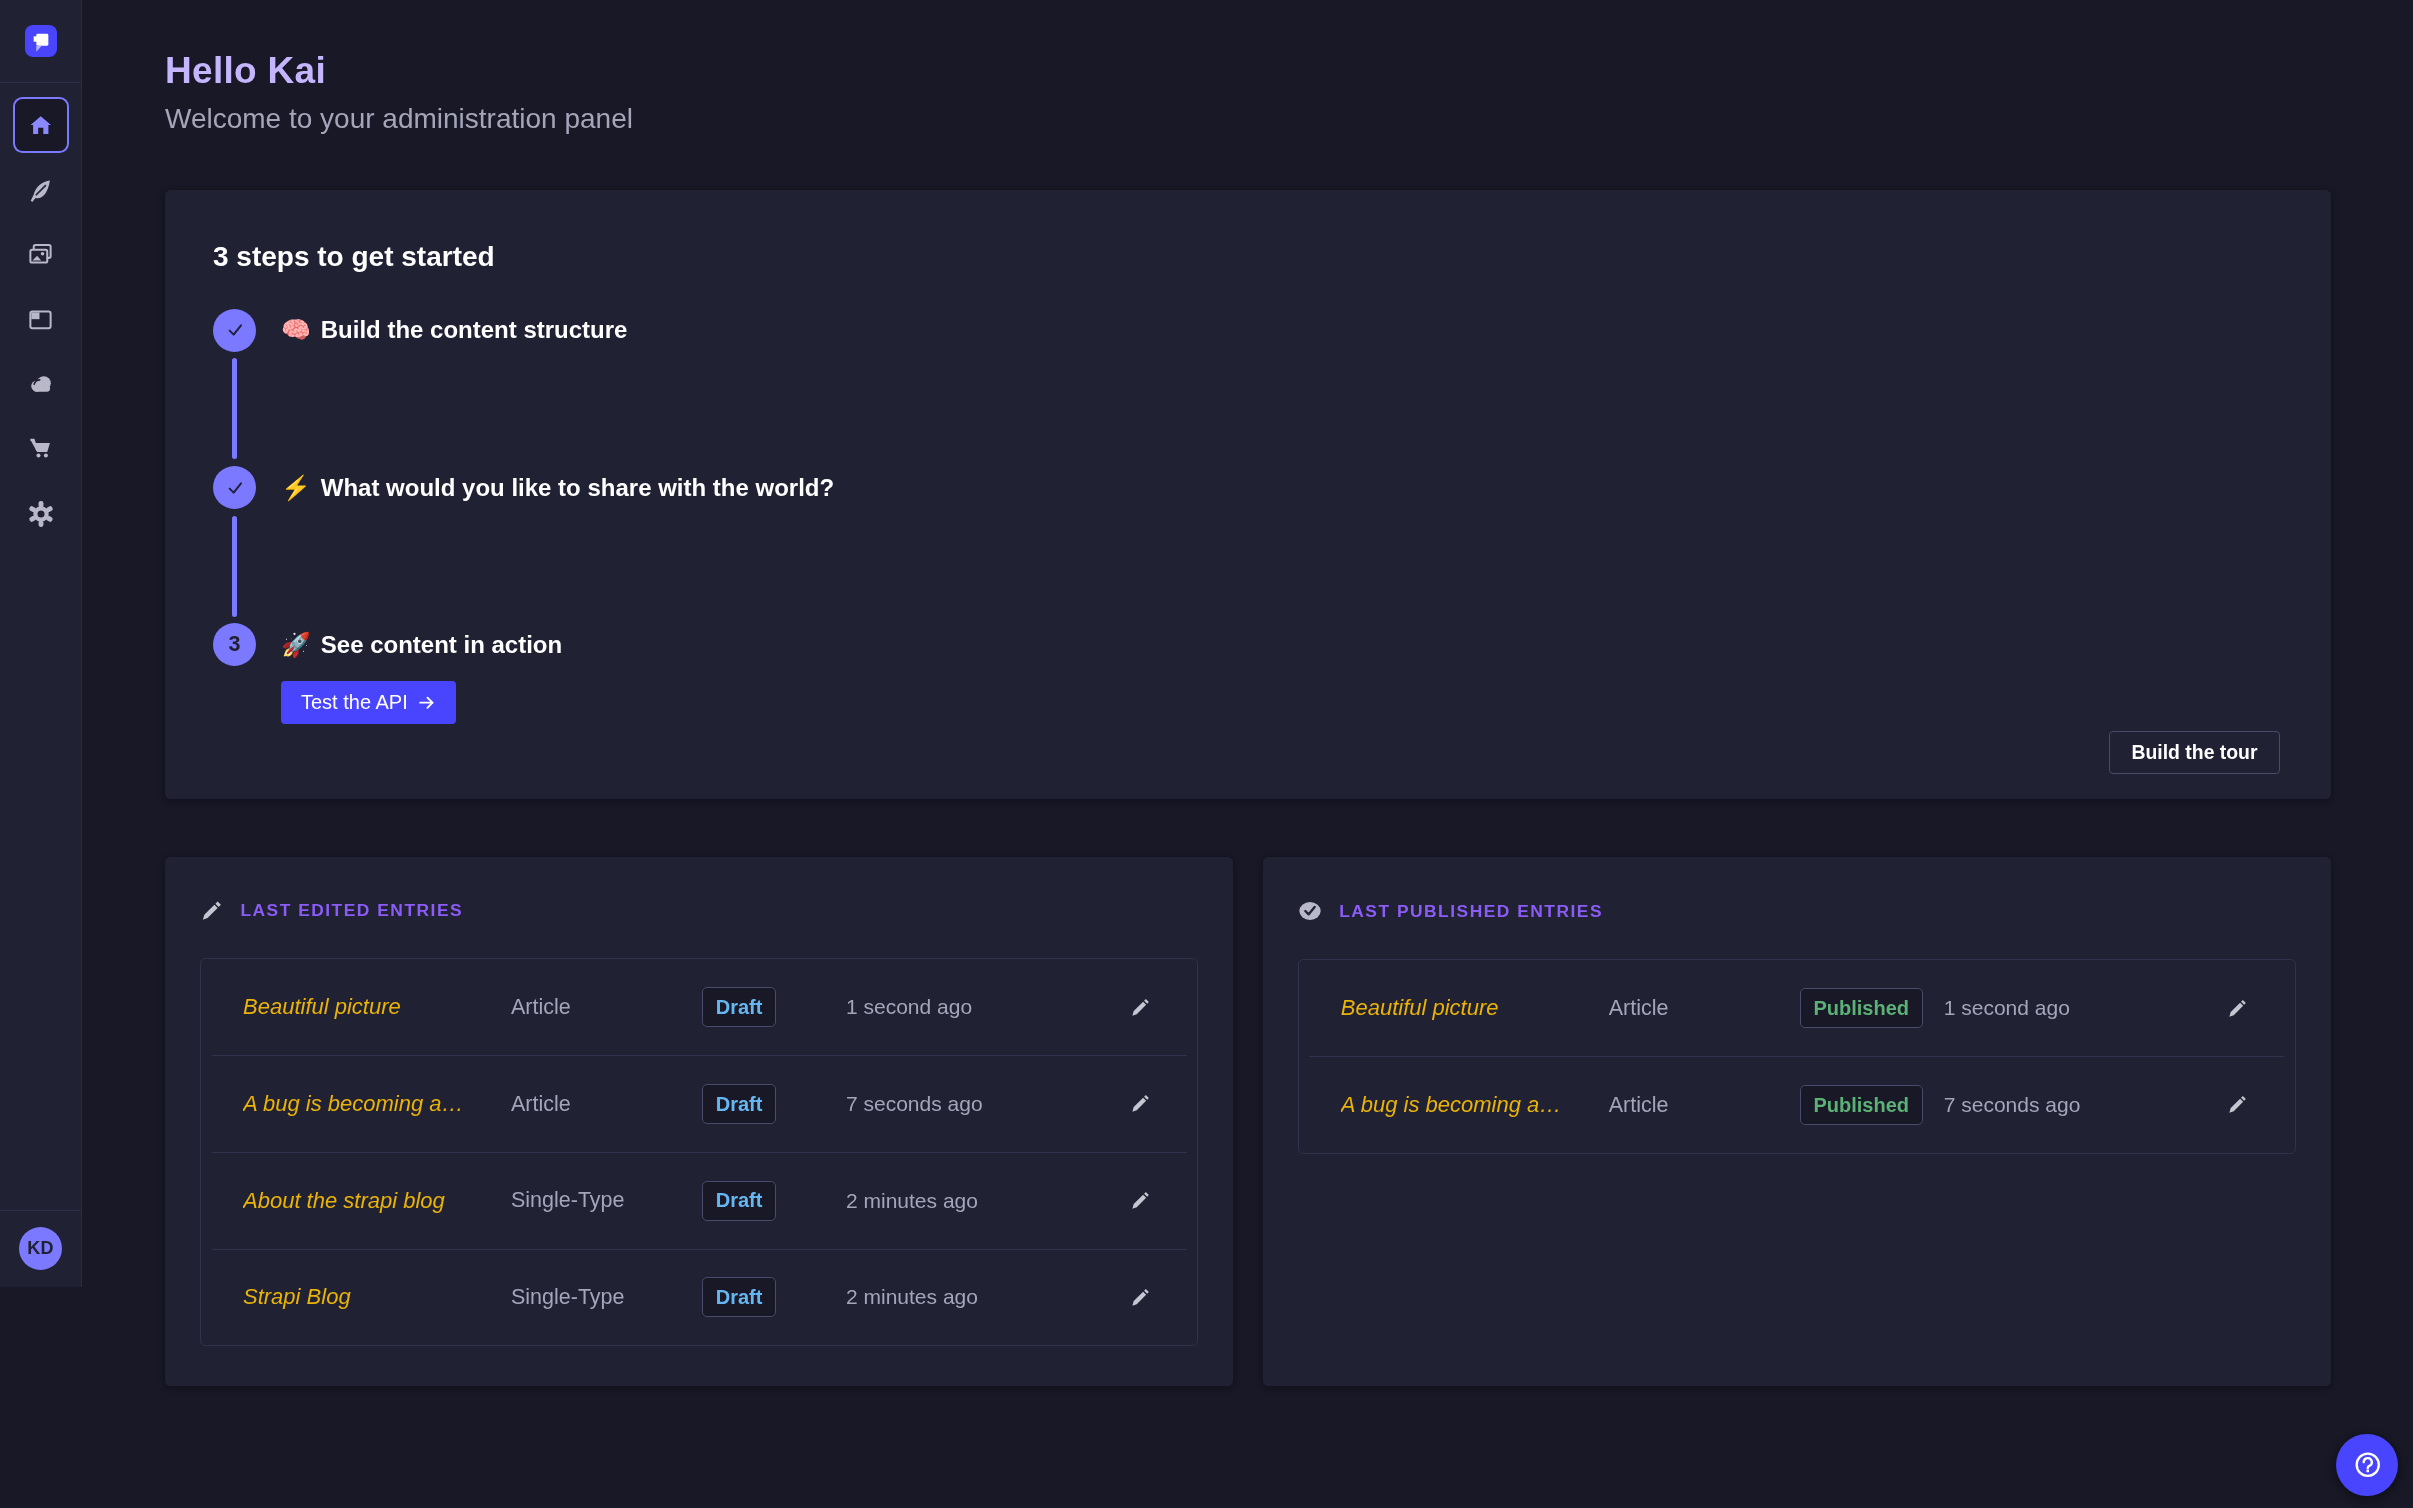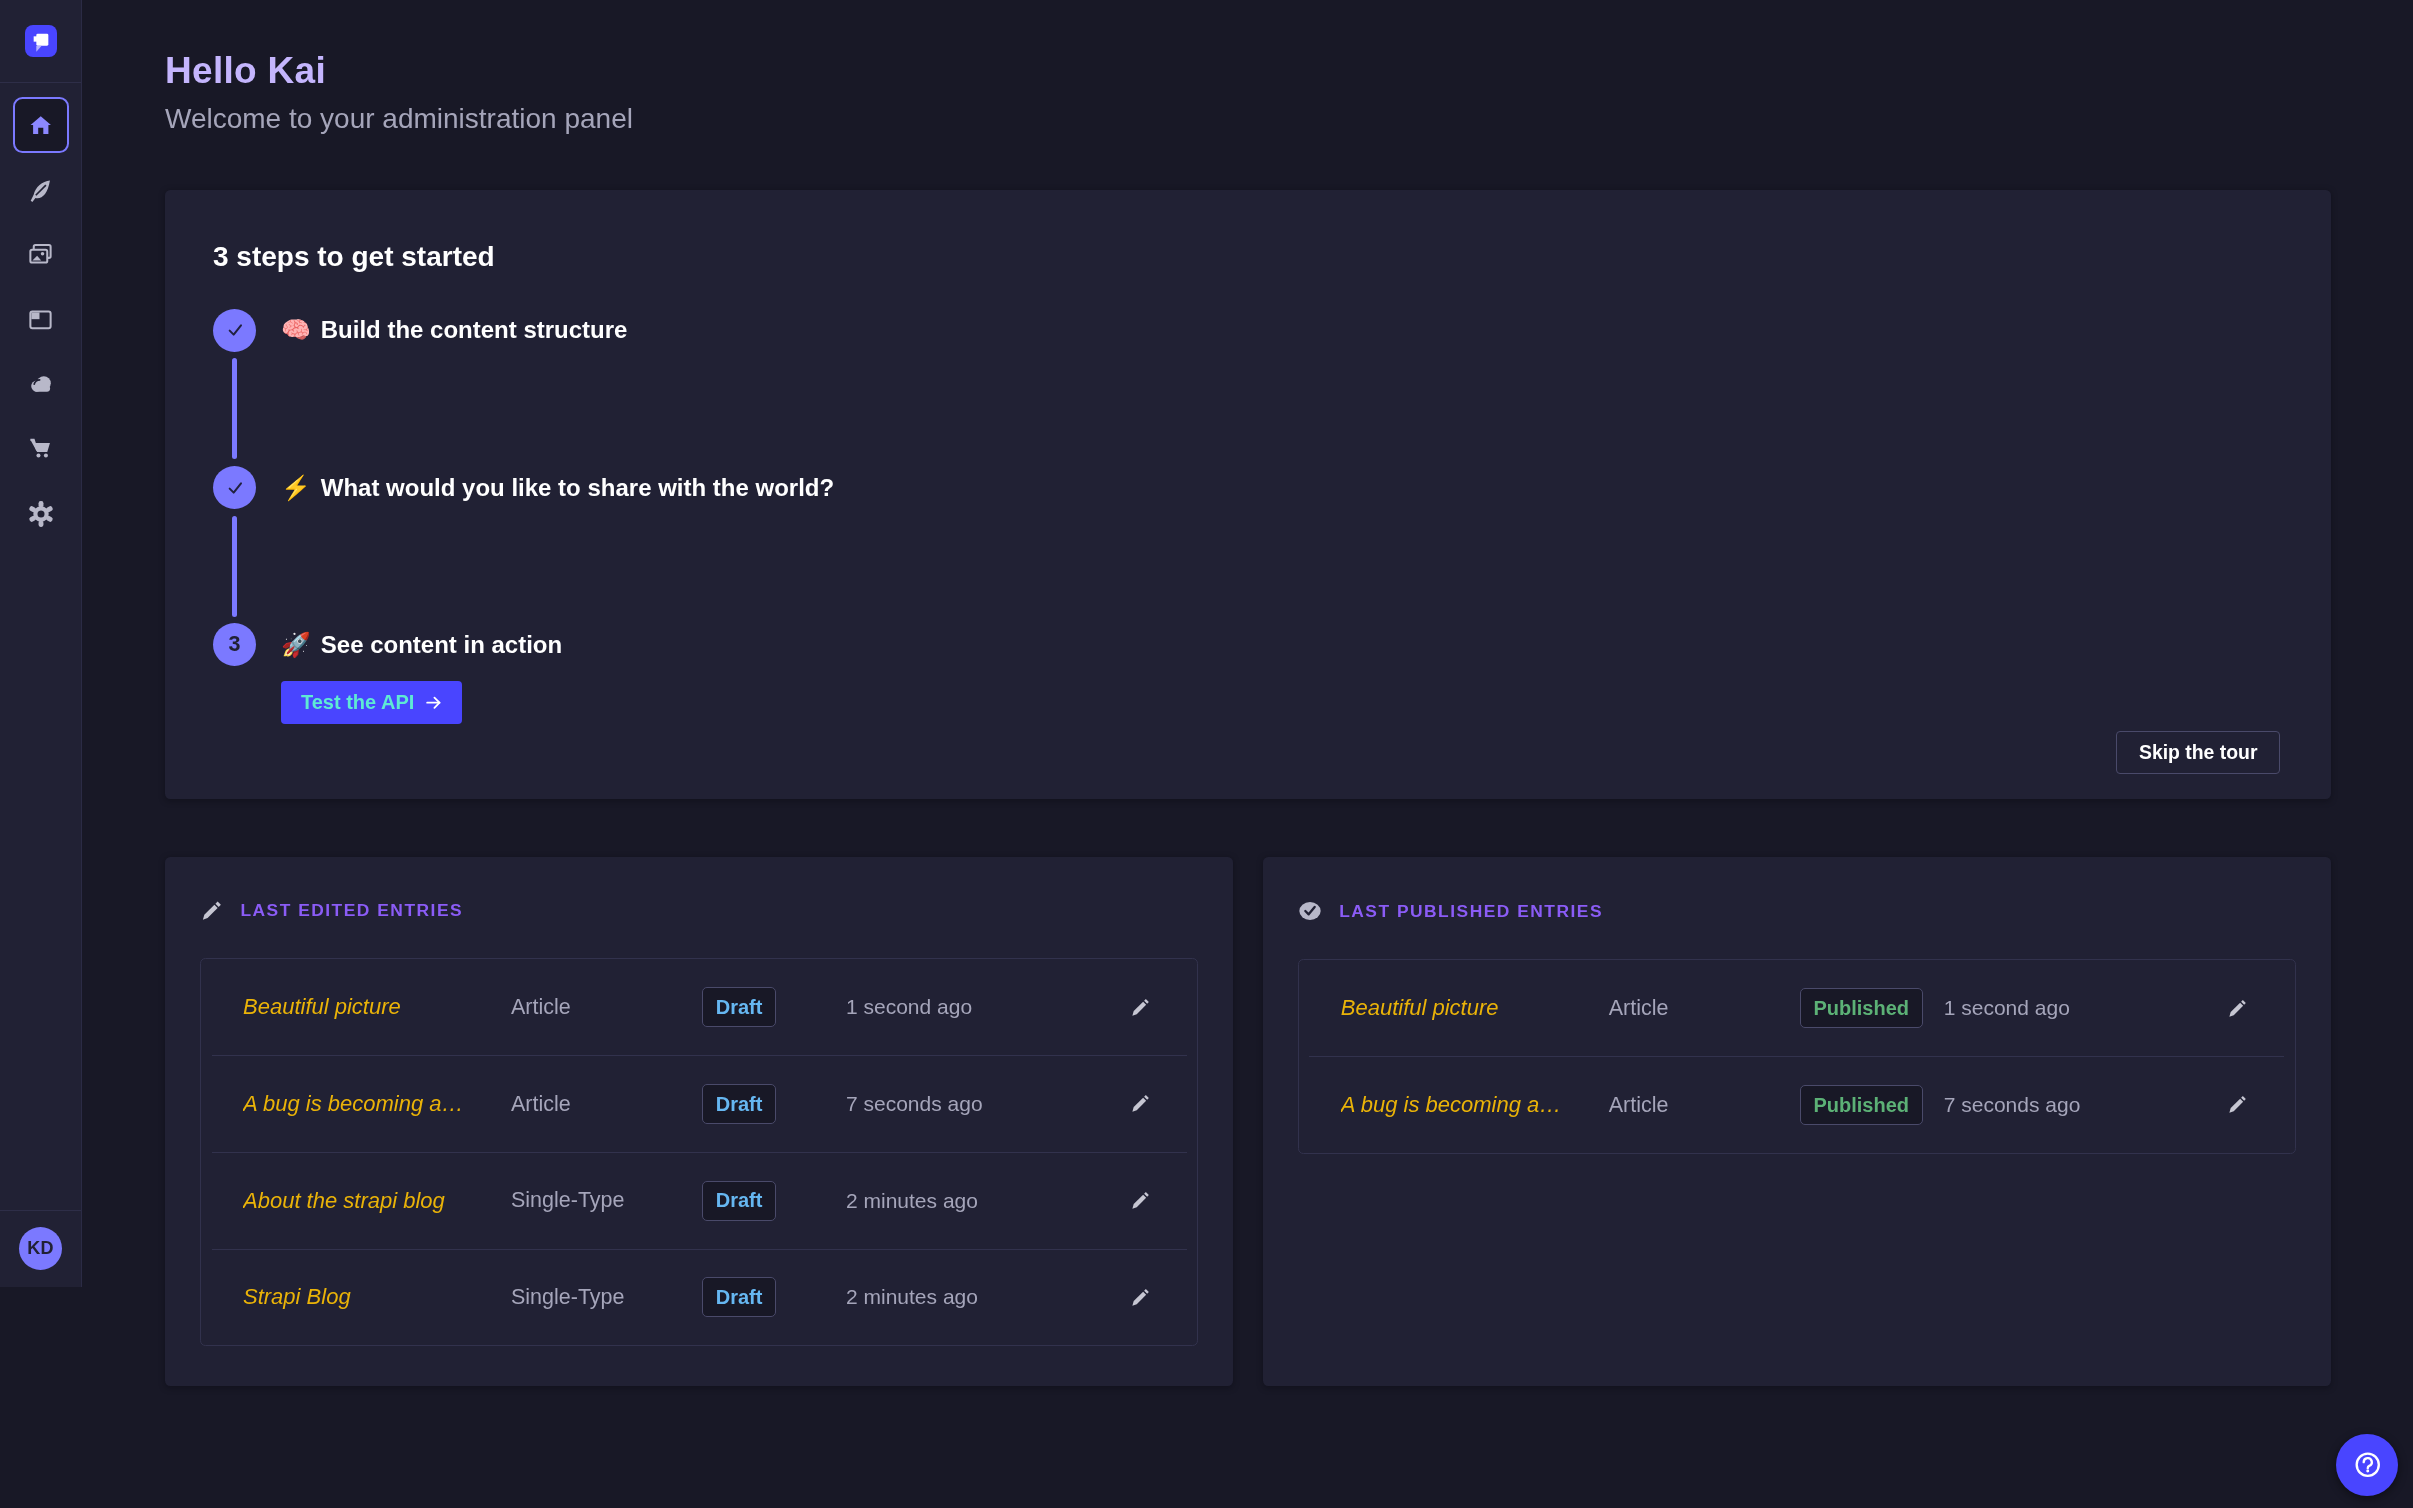--- a/index.html
+++ b/index.html
@@ -25,21 +25,21 @@
 
   
   .tour-card { margin-top:55px; background:#212134; border-radius:5.4px; padding:51px 51px 25.5px 48px; display:flex; flex-direction:column; box-shadow:0 1.3px 6.7px rgba(5,5,12,0.35); }
   .tour-title { color:#ffffff; font-size:28px; font-weight:700; margin-bottom:36px; }
   .step { display:flex; align-items:center; gap:25.5px; }
   .step-circle { width:43px; height:43px; border-radius:50%; background:#7b79ff; flex:0 0 43px; display:flex; align-items:center; justify-content:center; color:#212134; font-size:21.5px; font-weight:600; }
   .step-label { color:#ffffff; font-size:24px; font-weight:600; display:flex; align-items:center; gap:9.4px; }
   .emoji { font-size:24px; }
   .connector { width:4.7px; height:101px; background:#7b79ff; border-radius:2.7px; margin:6.7px 0 6.7px 19px; }
   .cta-row { margin:14.7px 0 0 68px; }
-  .btn-primary { background:#4945ff; border-radius:4px; height:43px; padding:0 20px; display:inline-flex; align-items:center; gap:10.7px; color:#5eead4; font-size:20px; font-weight:700; }
+  .btn-primary { background:#4945ff; border-radius:4px; height:43px; padding:0 20px; display:inline-flex; align-items:center; gap:10.7px; color:#ffffff; font-size:20px; font-weight:400; }
   .skip-row { display:flex; justify-content:flex-end; margin-top:6.7px; }
   .btn-ghost { border:0.7px solid #4a4a6a; border-radius:4px; height:43px; padding:0 21.5px; color:#ffffff; font-size:19.4px; font-weight:600; background:transparent; }
 
   
   .panels { margin-top:58px; display:grid; grid-template-columns:1fr 1fr; gap:29.5px; }
   .panel { background:#212134; border-radius:5.4px; padding:42px 35px 40px 35px; box-shadow:0 1.3px 6.7px rgba(5,5,12,0.35); min-height:505px; }
   .panel-header { display:flex; align-items:center; gap:17.4px; }
   .panel-title { color:#8b5cf6; font-size:17.4px; font-weight:700; letter-spacing:1.5px; text-transform:uppercase; }
   .table { margin-top:36px; border:0.7px solid #32324d; border-radius:5.4px; }
   .trow { height:96px; display:flex; align-items:center; padding:0 42px; }
@@ -188,21 +188,21 @@
       <button class="btn-primary">
         <span>Test the API</span>
         <svg width="17.4" height="17.4" viewBox="0 0 24 24">
           <line x1="3" y1="12" x2="20" y2="12" stroke="#ffffff" stroke-width="2.5" stroke-linecap="round"></line>
           <polyline points="13,5 20,12 13,19" fill="none" stroke="#ffffff" stroke-width="2.5" stroke-linecap="round" stroke-linejoin="round"></polyline>
         </svg>
       </button>
     </div>
 
     <div class="skip-row">
-      <button class="btn-ghost">Skip the tour</button>
+      <button class="btn-ghost">Build the tour</button>
     </div>
   </section>
 
   <section class="panels">
 
     <article class="panel">
       <div class="panel-header">
         <svg width="23" height="23" viewBox="0 0 32 32">
           <path d="M4 29 l2-7 L20 8 l4.5 4.5 L10.5 26.5 Z" fill="#c6c6d2"></path>
           <path d="M21.5 6.5 l3-3 L29 8 l-3 3 Z" fill="#c6c6d2"></path>

